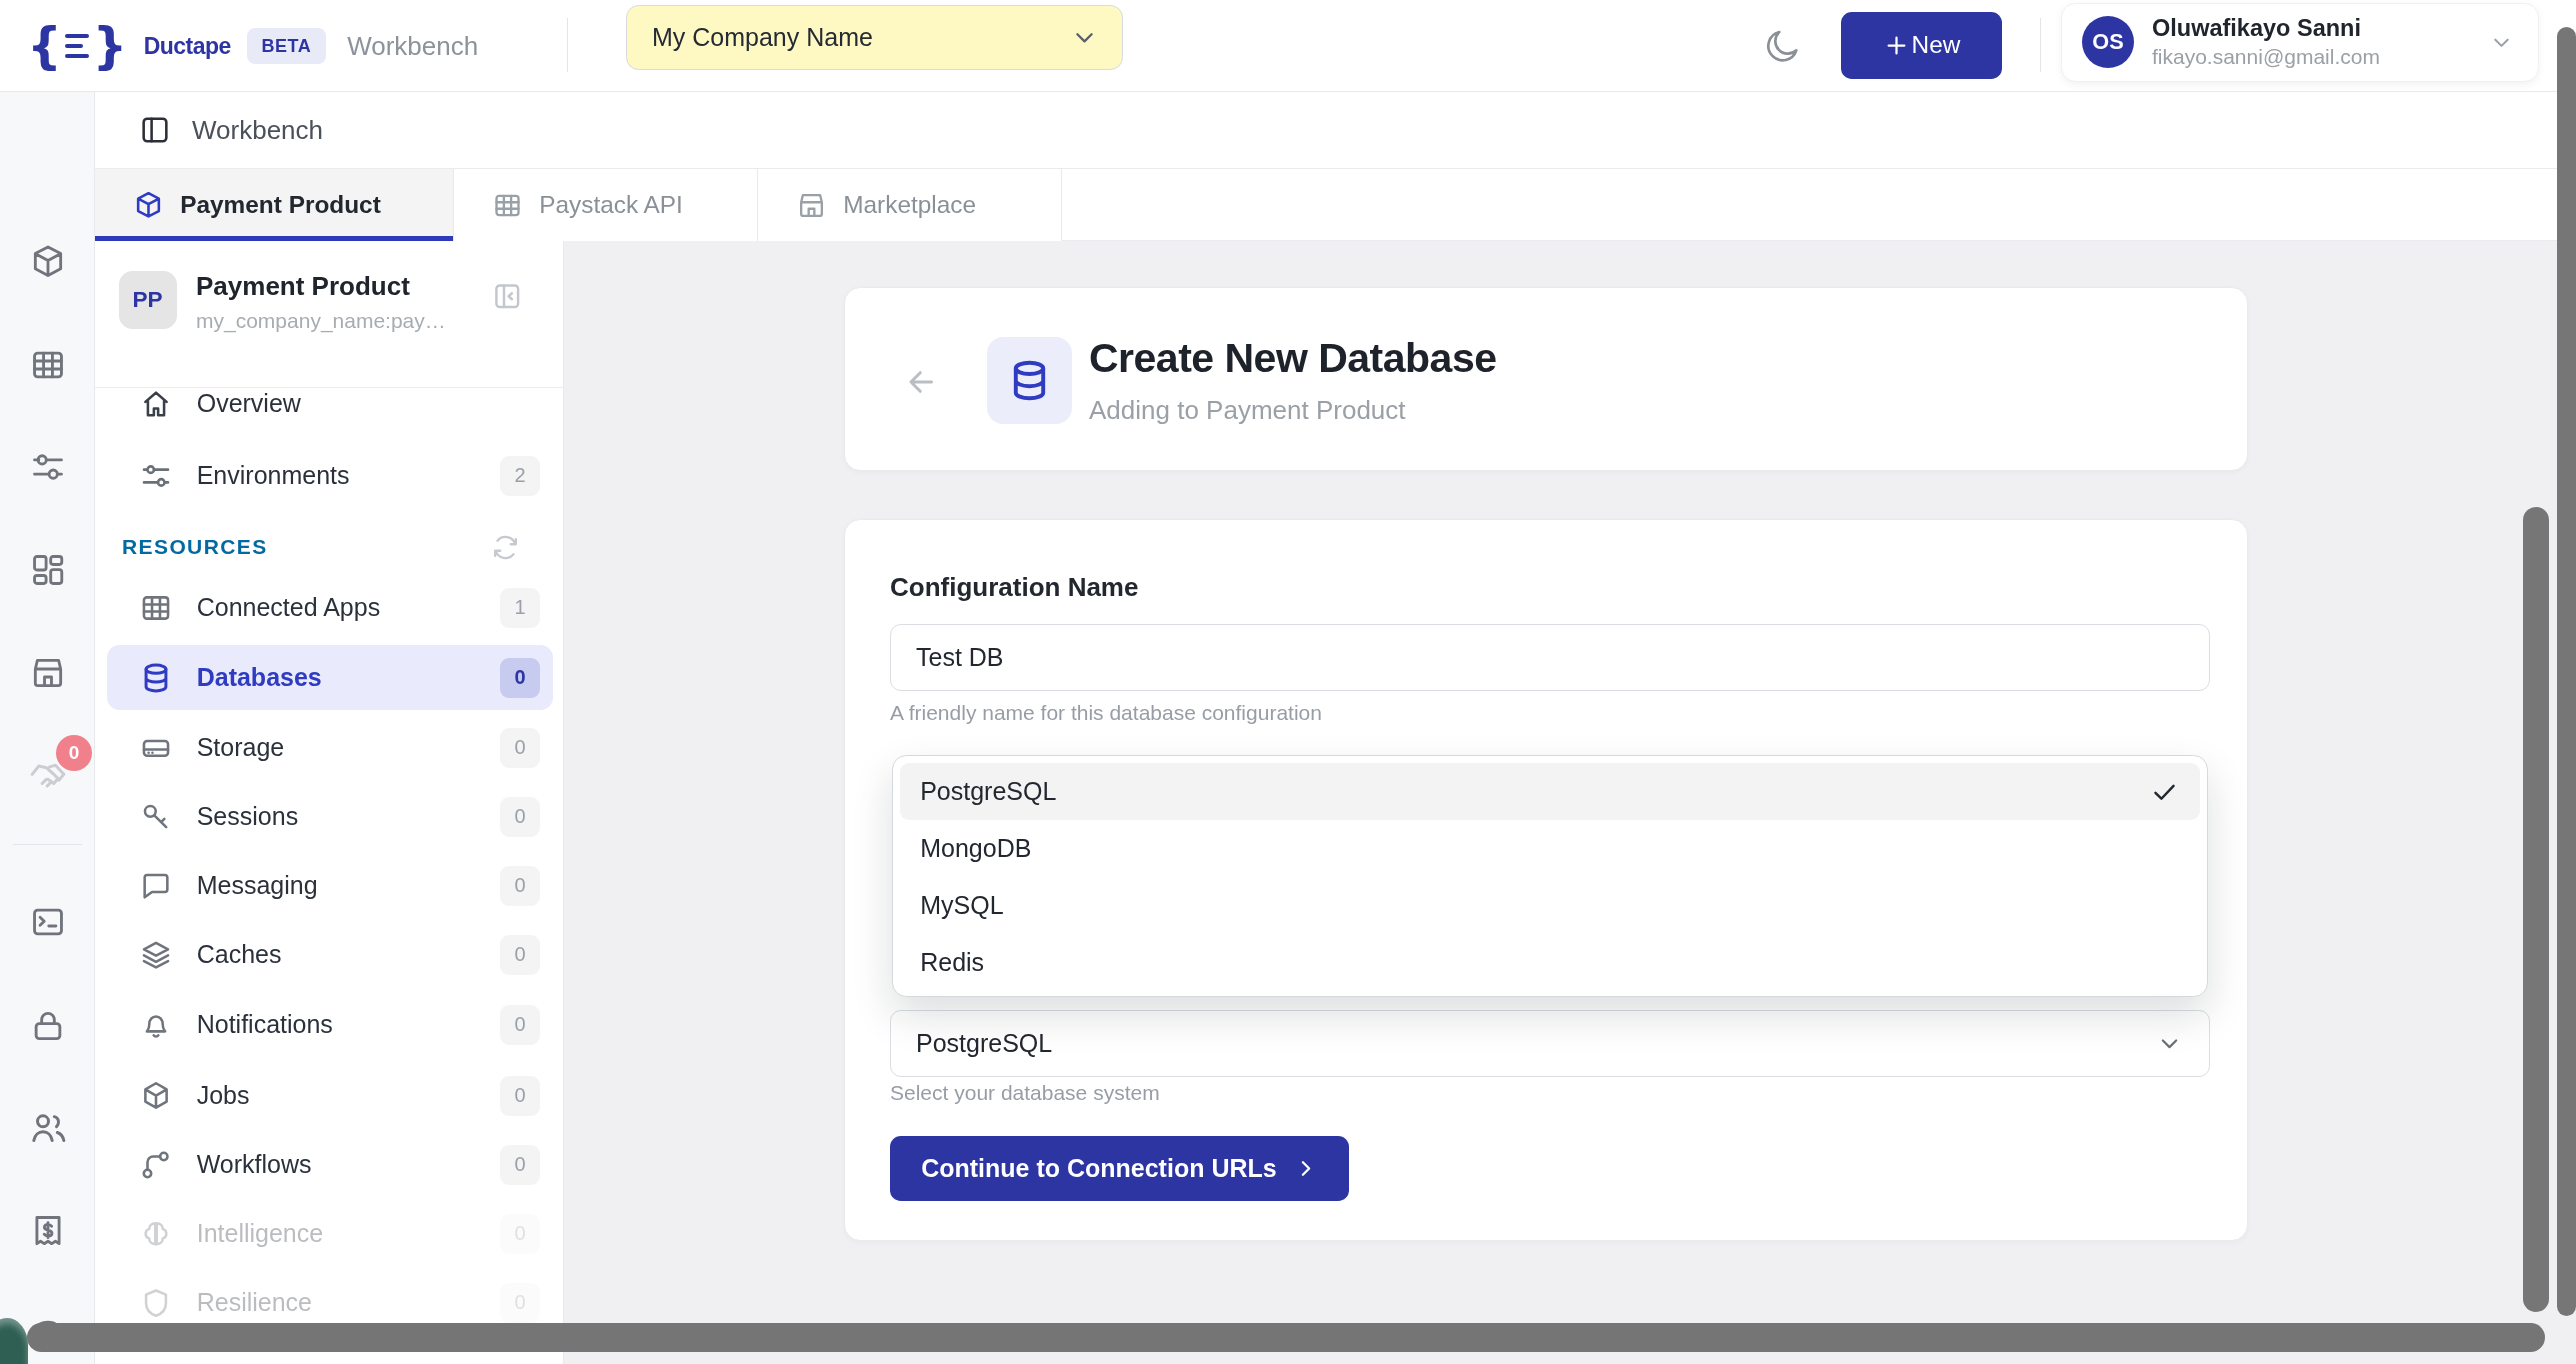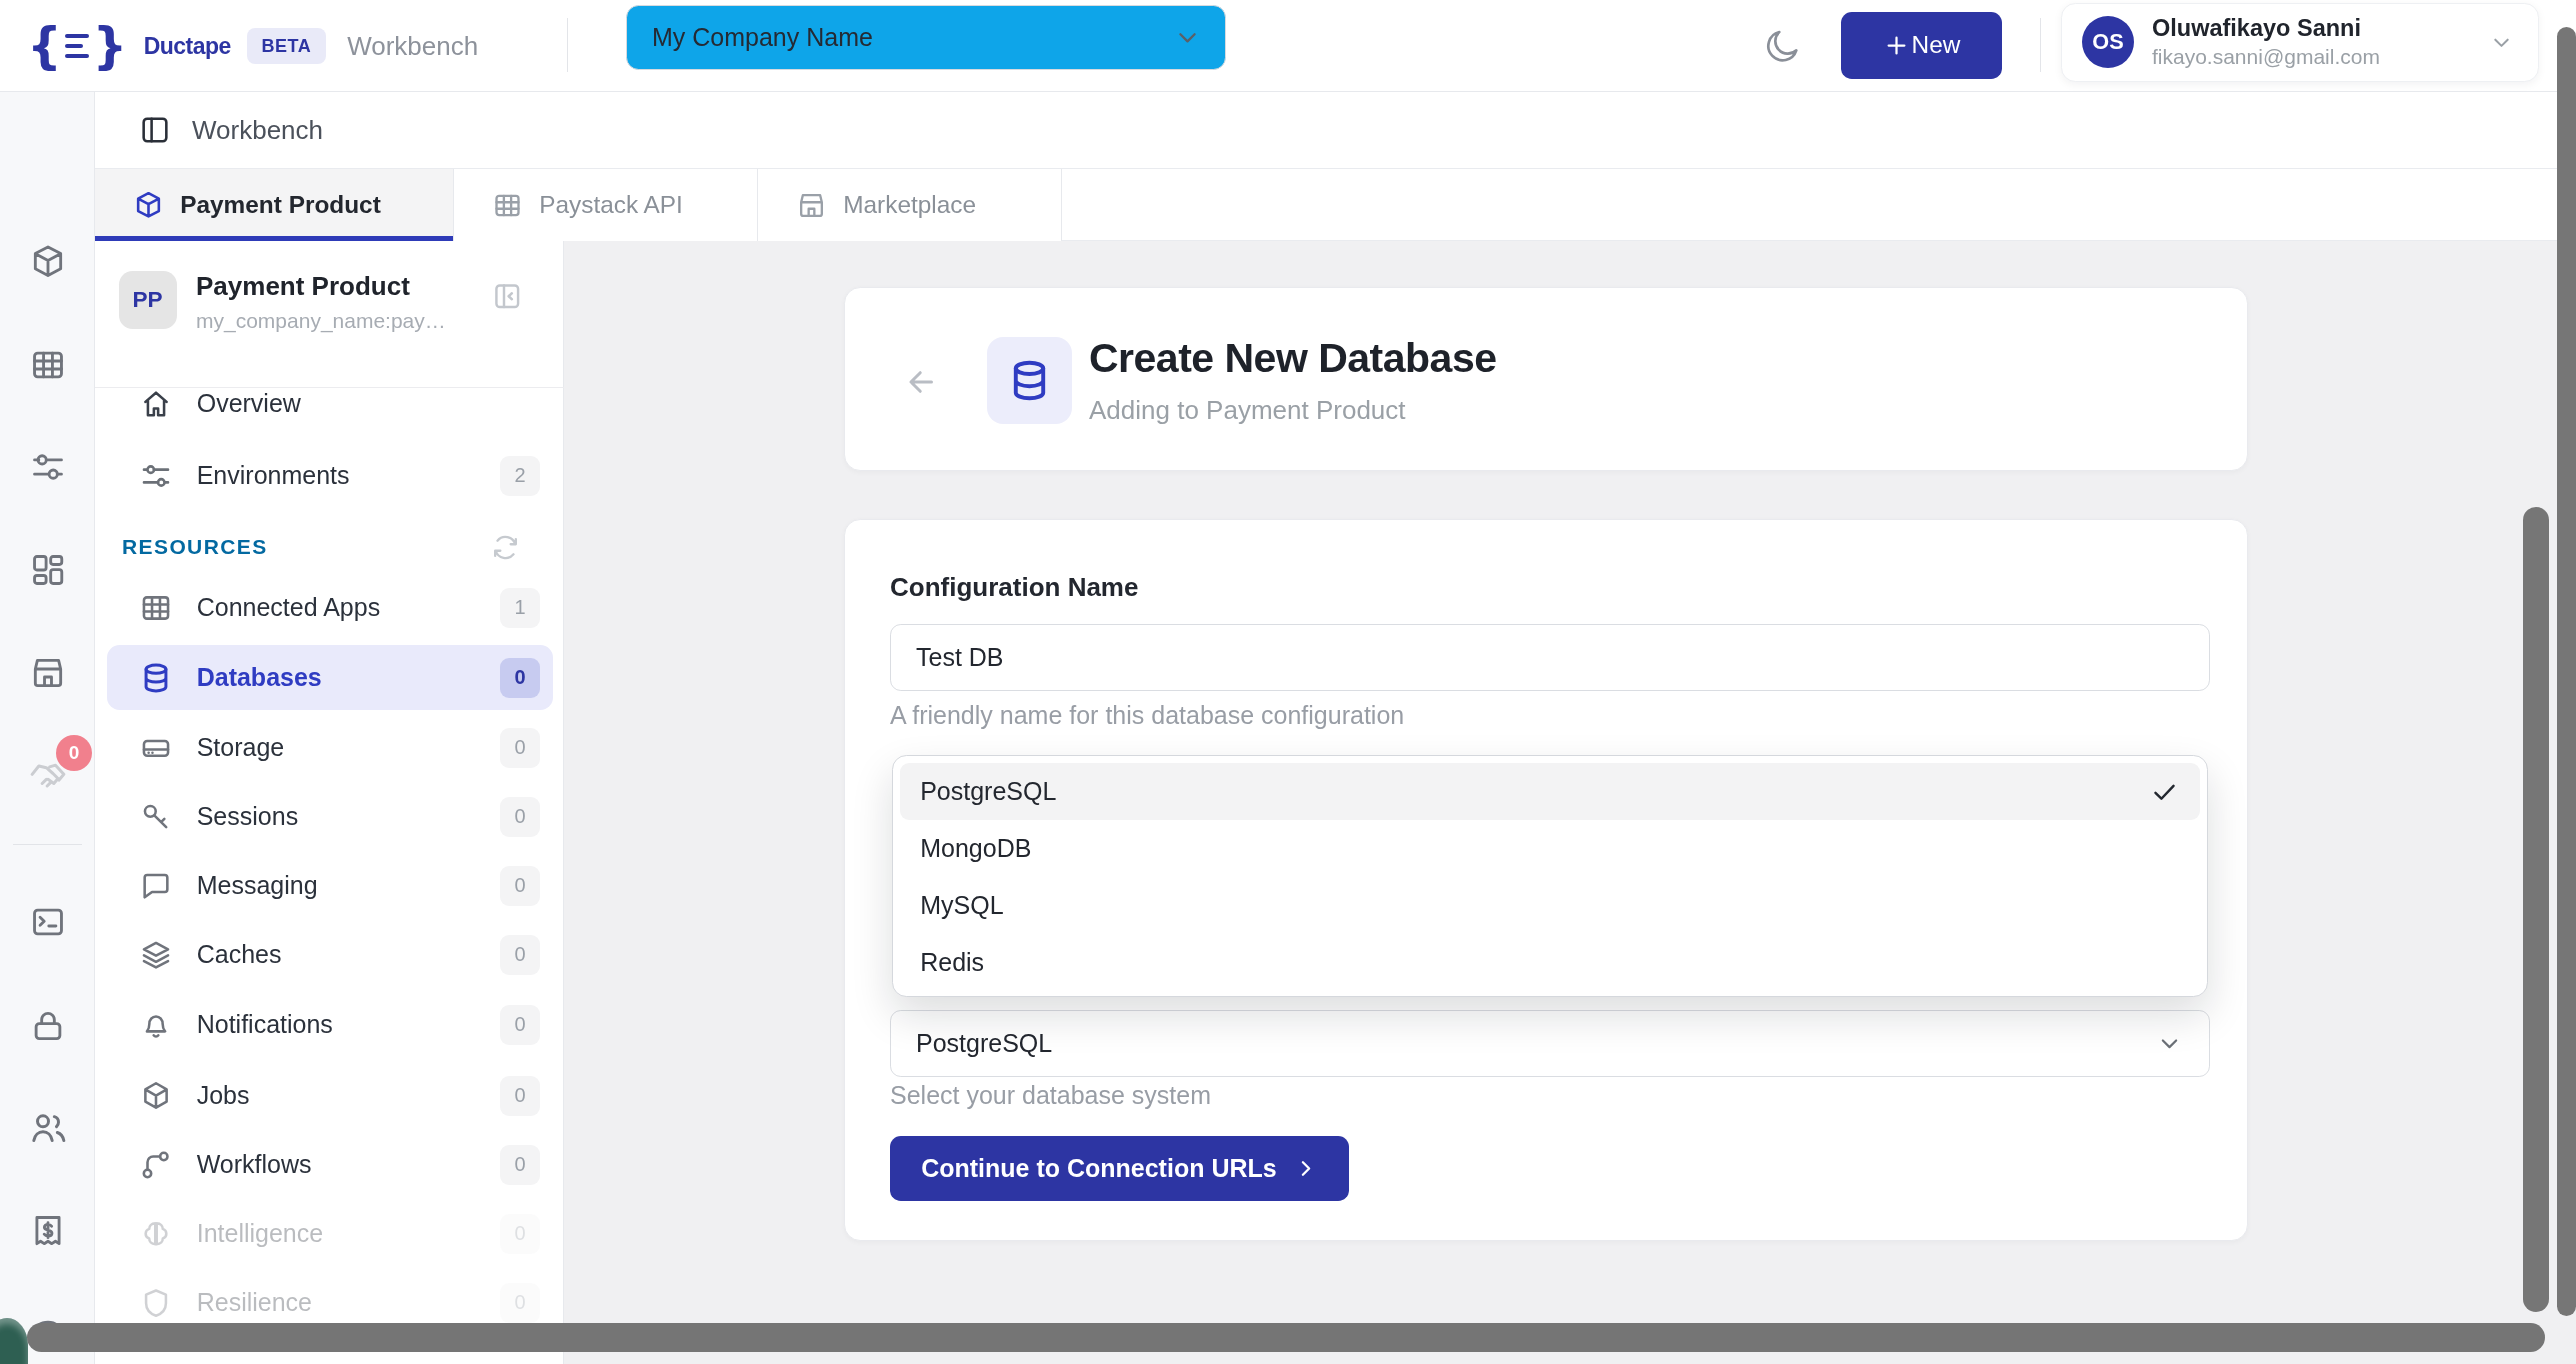--- a/index.html
+++ b/index.html
@@ -13,21 +13,21 @@
   .logo-wrap{position:absolute;left:27px;top:0;height:92px;display:flex;align-items:center;gap:16.2px;}
   .brace-logo{display:flex;align-items:center;color:#2d35a3;}
   .brace-logo .br{font-family:"DejaVu Sans",sans-serif;font-size:49px;font-weight:700;line-height:1;}
   .brace-lines{display:flex;flex-direction:column;gap:5.4px;margin:0 3.6px;}
   .brace-lines i{display:block;width:23.5px;height:4.5px;border-radius:2.7px;background:#2d35a3;}
   .brace-lines i:nth-child(2){width:18px;}
   .logo-text{font-size:23px;font-weight:800;color:#2d35a3;letter-spacing:-0.5px;}
   .beta-badge{background:#e9eaf8;color:#2d35a3;font-size:18px;font-weight:700;padding:7.2px 14.4px;border-radius:8.1px;letter-spacing:0.5px;}
   .area-label{font-size:26px;color:#8d929b;margin-left:5.4px;}
   .hdr-divider{position:absolute;top:18px;width:0.9px;height:54px;background:#e3e5e9;}
-  .company-select{position:absolute;left:626px;top:4.5px;width:600px;height:65px;border:1.4px solid #d7dadf;border-radius:12.6px;display:flex;align-items:center;background:#0ea5e9;cursor:pointer;}
+  .company-select{position:absolute;left:626px;top:4.5px;width:497px;height:65px;border:1.4px solid #d7dadf;border-radius:12.6px;display:flex;align-items:center;background:#fef9c3;cursor:pointer;}
   .company-select .cs-label{margin-left:25px;font-size:25px;color:#252a33;}
   .company-select .cs-chev{position:absolute;right:21.7px;}
   .moon-btn{position:absolute;left:1758px;top:21.7px;width:49px;height:49px;display:flex;align-items:center;justify-content:center;cursor:pointer;}
   .new-btn{position:absolute;left:1841px;top:11.7px;width:161px;height:67px;background:#2d35a3;border-radius:10.8px;display:flex;align-items:center;justify-content:center;gap:2px;color:#fff;cursor:pointer;}
   .new-btn .nb-label{font-size:24.4px;font-weight:500;}
   .user-card{position:absolute;left:2061px;top:2.7px;width:478px;height:79px;background:#fff;border:0.9px solid #eef0f3;border-radius:14.4px;box-shadow:0 2.7px 9px rgba(20,24,40,.05);display:flex;align-items:center;cursor:pointer;}
   .avatar{width:52px;height:52px;border-radius:50%;background:#2d35a3;color:#fff;font-size:21.7px;font-weight:700;display:flex;align-items:center;justify-content:center;margin-left:20px;}
   .user-meta{margin-left:18px;display:flex;flex-direction:column;gap:3.6px;}
   .user-name{font-size:23.5px;font-weight:600;color:#20242c;}
   .user-email{font-size:21px;color:#9aa0a6;}
@@ -79,21 +79,21 @@
   
   .card{position:absolute;background:#fff;border:0.9px solid #e9eaee;border-radius:16.2px;box-shadow:0 1.8px 5.4px rgba(20,24,40,.03);}
   .card-page-header{left:844px;top:287px;width:1404px;height:184px;}
   .back-arrow{position:absolute;left:58px;top:76px;cursor:pointer;}
   .ph-iconblock{position:absolute;left:142px;top:49px;width:85px;height:87px;border-radius:16.2px;background:#ecedfb;display:flex;align-items:center;justify-content:center;}
   .ph-title{position:absolute;left:244px;top:47px;font-size:41px;font-weight:800;color:#1e222a;letter-spacing:-0.5px;}
   .ph-sub{position:absolute;left:244px;top:107px;font-size:26px;color:#9aa0a6;}
   .card-form{left:844px;top:519px;width:1404px;height:722px;}
   .form-label{position:absolute;left:45px;top:52px;font-size:26px;font-weight:700;color:#23272f;}
   .text-input{position:absolute;left:45px;top:104px;width:1320px;height:67px;border:1.8px solid #dadde2;border-radius:10.8px;font-size:25px;color:#23272f;padding:0 25px;outline:none;background:#fff;font-family:"Liberation Sans",sans-serif;}
-  .form-helper{position:absolute;left:45px;font-size:25px;color:#989da5;}
+  .form-helper{position:absolute;left:45px;font-size:21px;color:#989da5;}
   .helper-1{top:181px;}
   .select-box{position:absolute;left:45px;top:490px;width:1320px;height:67px;border:1.8px solid #dadde2;border-radius:10.8px;display:flex;align-items:center;background:#fff;cursor:pointer;}
   .select-box .sb-label{margin-left:25px;font-size:25px;color:#23272f;}
   .select-box .sb-chev{position:absolute;right:25px;}
   .helper-2{top:561px;}
   .submit-btn{position:absolute;left:45px;top:616px;width:459px;height:65px;background:#2d35a3;border-radius:10.8px;display:flex;align-items:center;justify-content:center;gap:16.2px;color:#fff;cursor:pointer;}
   .submit-btn .sb-text{font-size:25px;font-weight:600;}
 
   
   .dropdown-panel{position:absolute;left:892px;top:755px;width:1316px;height:242px;background:#fff;border:0.9px solid #d5d8dd;border-radius:14.4px;box-shadow:0 18px 41px rgba(15,18,30,.14);z-index:40;padding:7.2px;}

